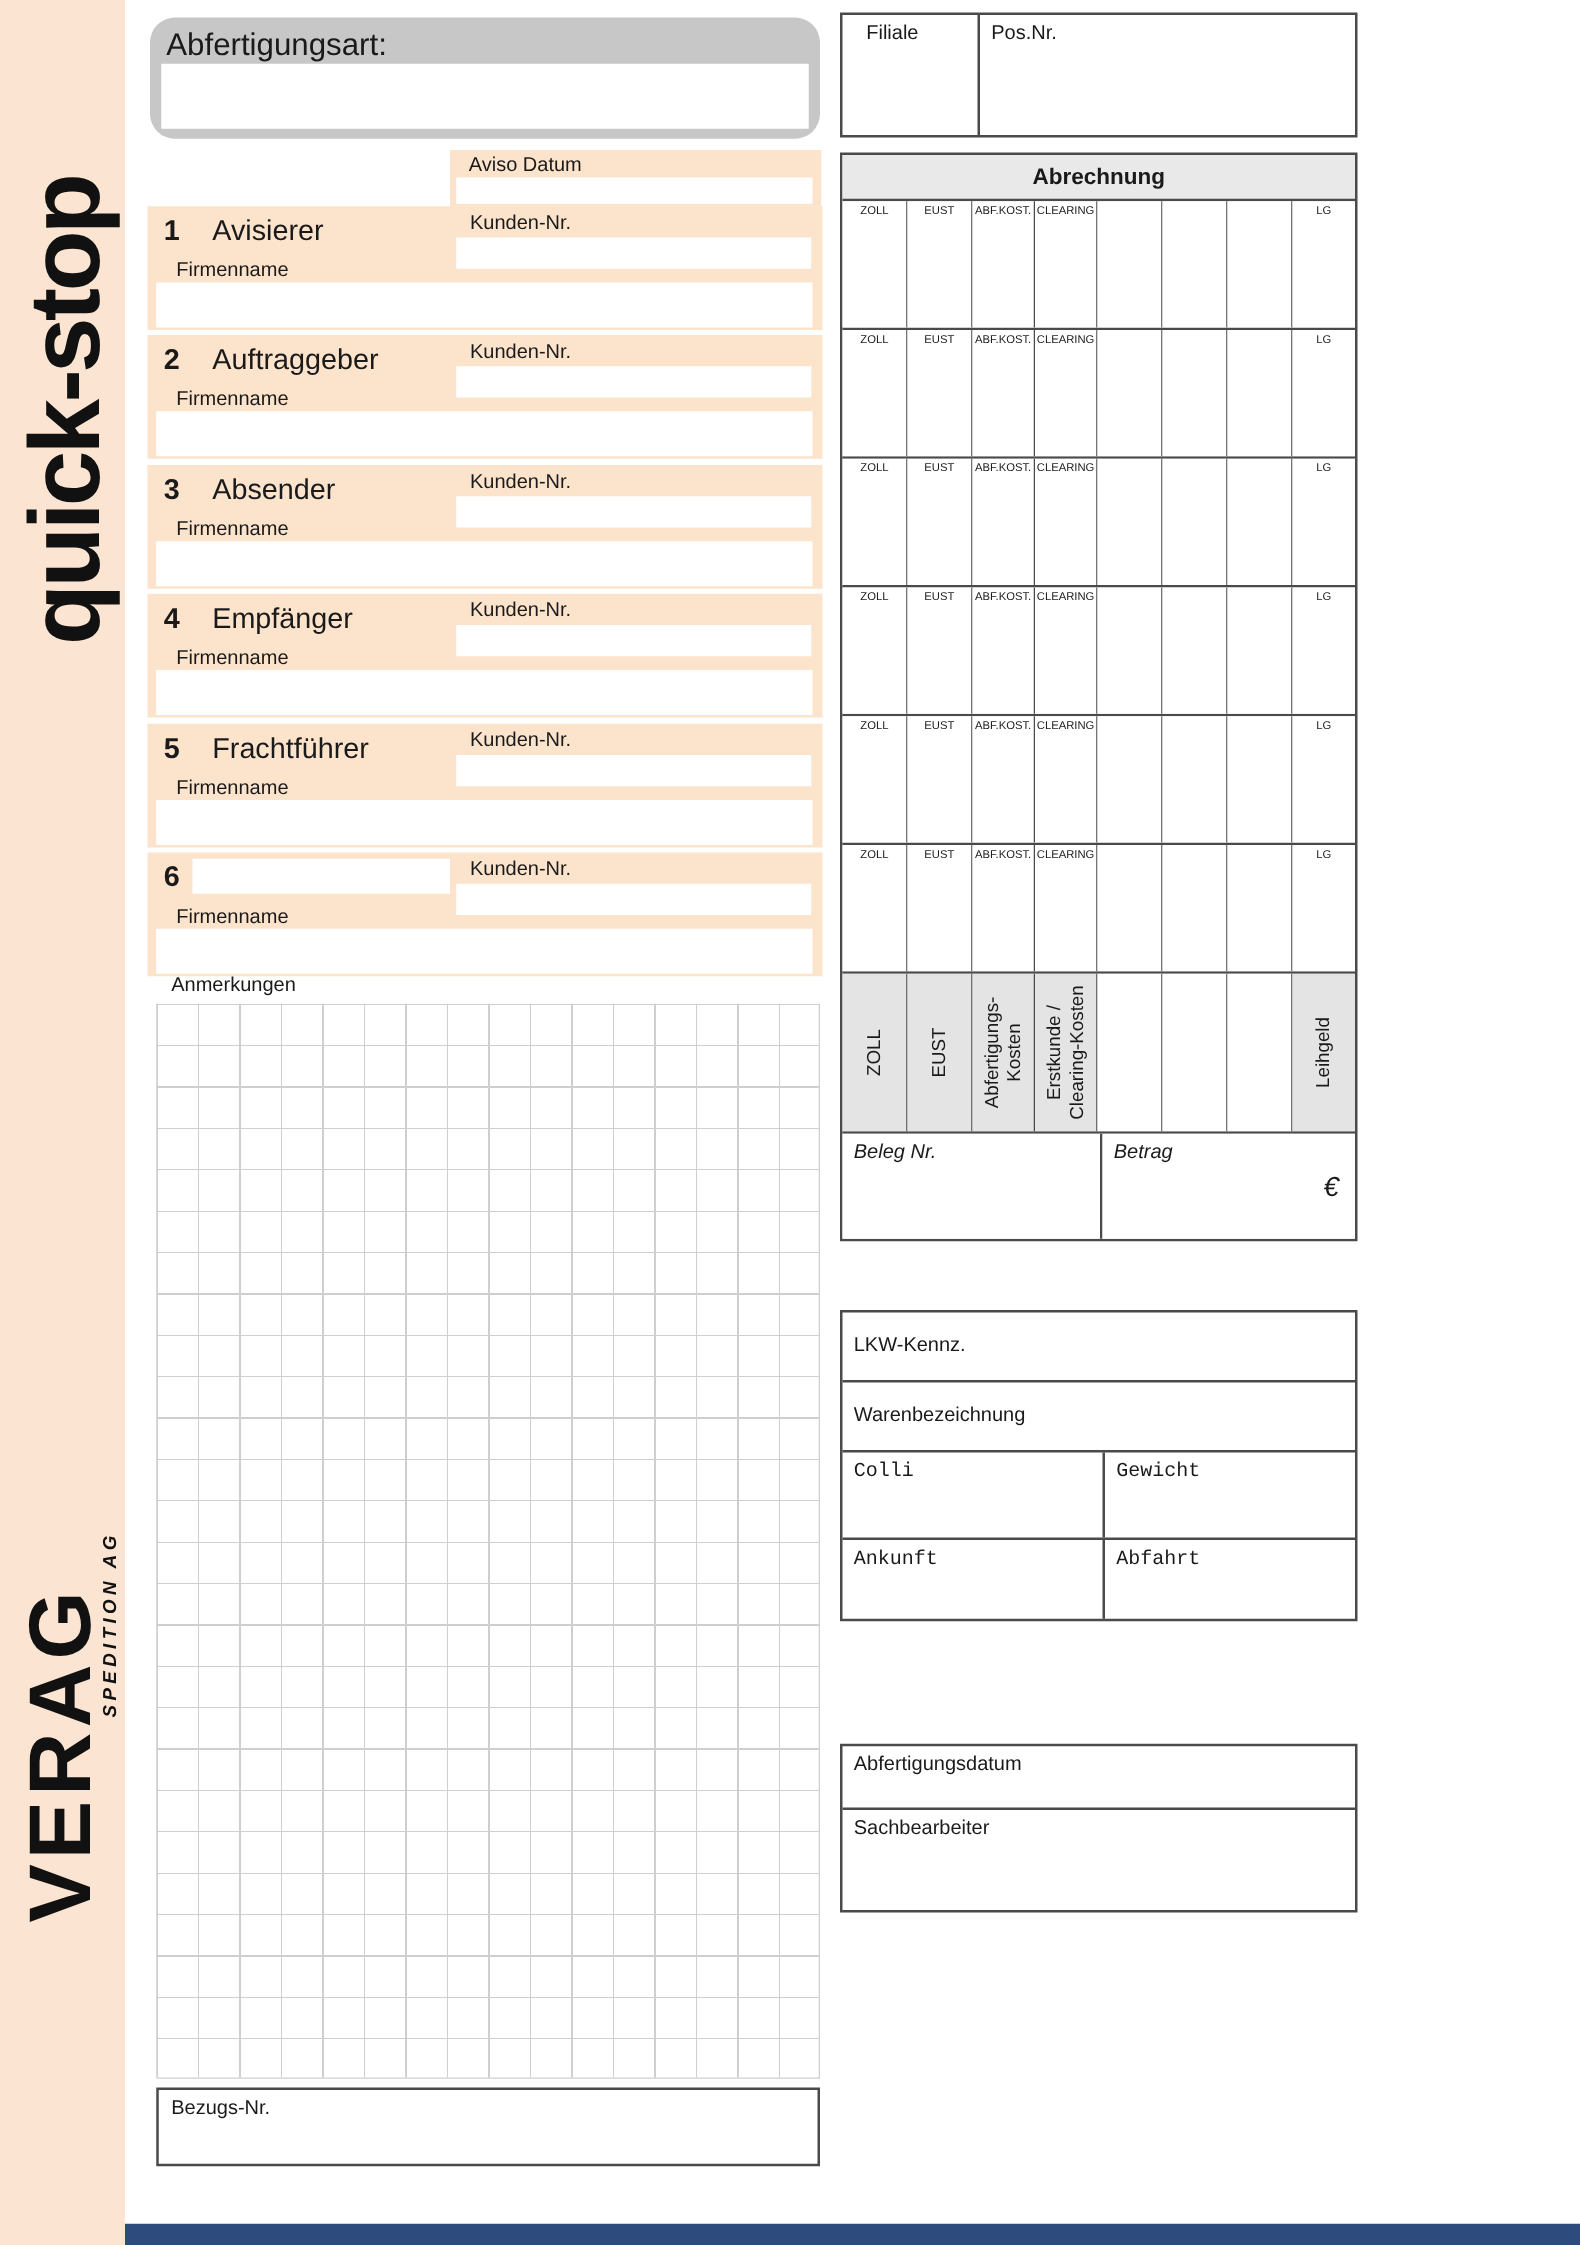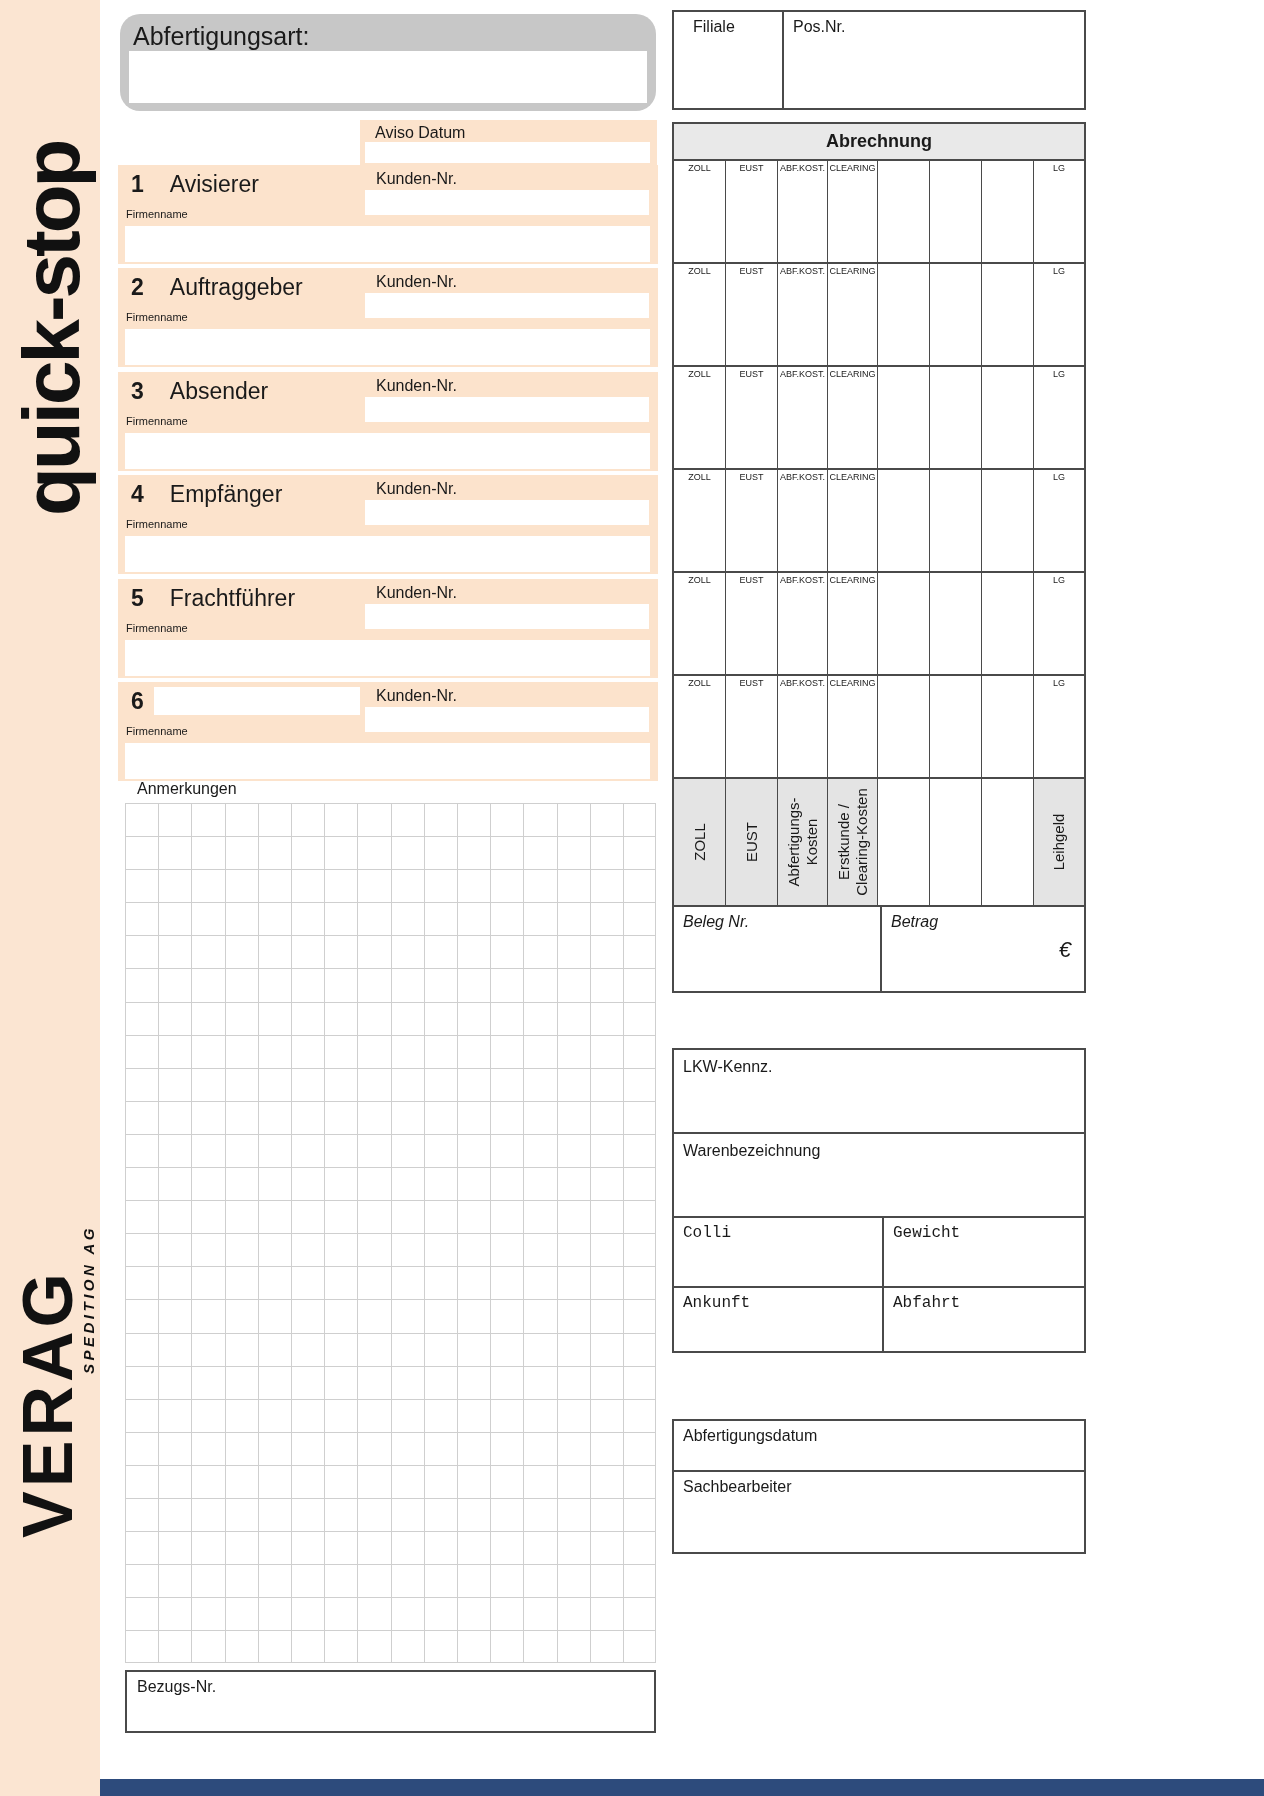--- a/index.html
+++ b/index.html
@@ -33,21 +33,21 @@
   .aviso-input { position:absolute; left:5px; right:7px; bottom:2px; height:21px; background:#fff; }
 
   
   .section { position:absolute; left:118px; width:540px; height:99px; background:#fce3cc; }
   .s1{top:165px} .s2{top:268px} .s3{top:372px} .s4{top:475px} .s5{top:579px} .s6{top:682px}
   .sec-head { position:absolute; left:13px; top:6px; }
   .sec-num { font-weight:bold; font-size:23px; }
   .sec-title { font-size:23px; margin-left:26px; }
   .kunden-label { position:absolute; left:258px; top:5px; font-size:16px; }
   .kunden-input { position:absolute; left:247px; top:25px; width:284px; height:25px; background:#fff; }
-  .firma-label { position:absolute; left:8px; top:43px; font-size:11px; }
+  .firma-label { position:absolute; left:23px; top:43px; font-size:16px; }
   .firma-input { position:absolute; left:7px; right:8px; top:61px; height:36px; background:#fff; }
   .sec-title-input { position:absolute; left:36px; top:5px; width:206px; height:28px; background:#fff; }
 
   
   .abr-table { position:absolute; left:672px; top:122px; width:414px; border:2px solid #4a4a4a; background:#fff; }
   .abr-header { height:37px; background:#e9e9e9; border-bottom:2px solid #4a4a4a; text-align:center; font-size:18px; font-weight:bold; line-height:34px; }
   .abr-row, .abr-footer { display:grid; grid-template-columns:52px 52px 50px 50px 52px 52px 52px auto; }
   .abr-row { height:103px; border-bottom:2px solid #4a4a4a; }
   .abr-footer { height:128px; border-bottom:2px solid #4a4a4a; }
   .abr-cell, .abr-foot-cell { border-right:1px solid #4a4a4a; position:relative; background:#fff; }
@@ -55,28 +55,28 @@
   .abr-cell-label { display:block; text-align:center; font-size:9px; padding-top:2px; }
   .abr-foot-cell.shaded { background:#e4e4e4; }
   .rot-label { position:absolute; top:50%; left:50%; transform:translate(-50%,-50%) rotate(-90deg); white-space:pre-line; text-align:center; font-size:15px; line-height:1.2; width:max-content; }
   .abr-money { display:grid; grid-template-columns:208px auto; height:84px;font-style:italic; }
   .money-cell { position:relative; padding:6px 9px; font-size:16px; background:#fff; }
   .money-cell.beleg { border-right:2px solid #4a4a4a; }
   .euro { position:absolute; right:13px; top:30px; font-size:22px; }
 
   
   .cargo-table { position:absolute; left:672px; top:1048px; width:414px; border:2px solid #4a4a4a; background:#fff; }
-  .cargo-row { border-bottom:2px solid #4a4a4a; padding:8px 9px; font-size:16px; height:84px; }
+  .cargo-row { border-bottom:2px solid #4a4a4a; padding:18px 9px; font-size:16px; height:56px; }
   .cargo-split { display:grid; grid-template-columns:208px auto; border-bottom:2px solid #4a4a4a; height:70px; }
   .cargo-split.last { border-bottom:none; height:63px; }
   .split-cell { padding:6px 9px; font-size:16px;font-family:Liberation Mono, monospace; }
   .split-cell.right { border-left:2px solid #4a4a4a; }
 
   
-  .proc-table { position:absolute; left:672px; top:1395px; width:414px; border:2px solid #4a4a4a; background:#fff;margin-top:24px; }
+  .proc-table { position:absolute; left:672px; top:1395px; width:414px; border:2px solid #4a4a4a; background:#fff; }
   .proc-row1 { height:51px; border-bottom:2px solid #4a4a4a; padding:6px 9px; font-size:16px; }
   .proc-row2 { height:80px; padding:6px 9px; font-size:16px; }
 
   
   .anm-label { position:absolute; left:137px; top:780px; font-size:16px; }
   .anm-grid { position:absolute; left:125px; top:803px; width:531px; height:860px;
     border-right:1px solid #cfcfcf; border-bottom:1px solid #cfcfcf; background-color:#fff;
     background-image:
       repeating-linear-gradient(to right,  #cfcfcf 0, #cfcfcf 1px, transparent 1px, transparent 33.2px),
       repeating-linear-gradient(to bottom, #cfcfcf 0, #cfcfcf 1px, transparent 1px, transparent 33.1px);

